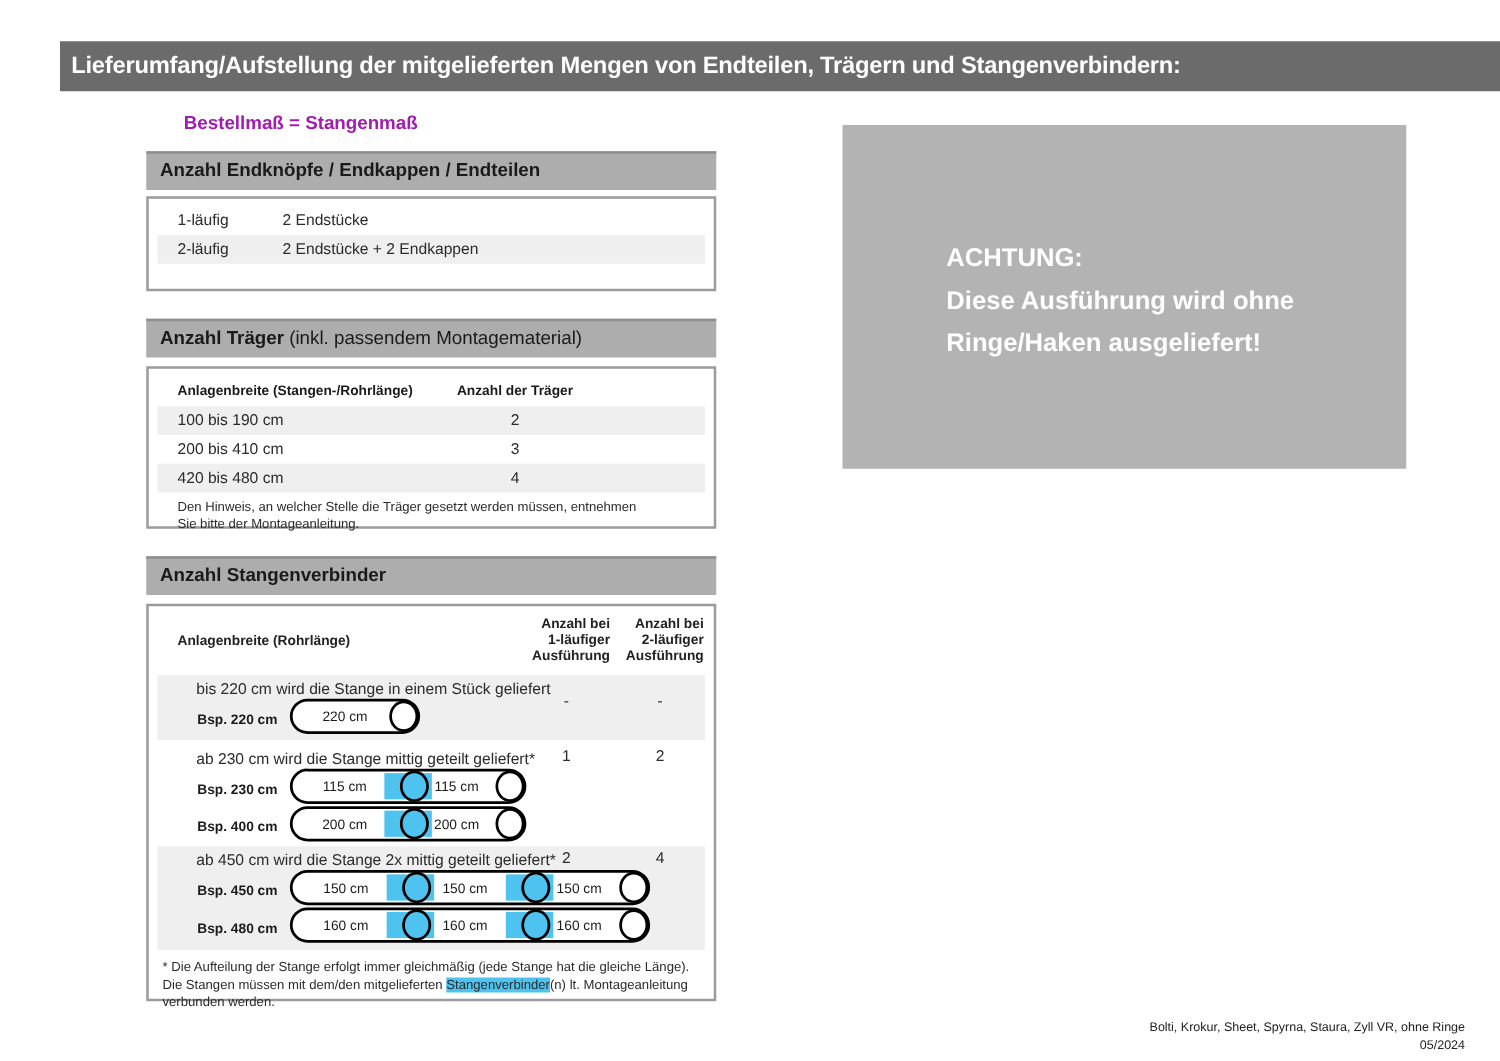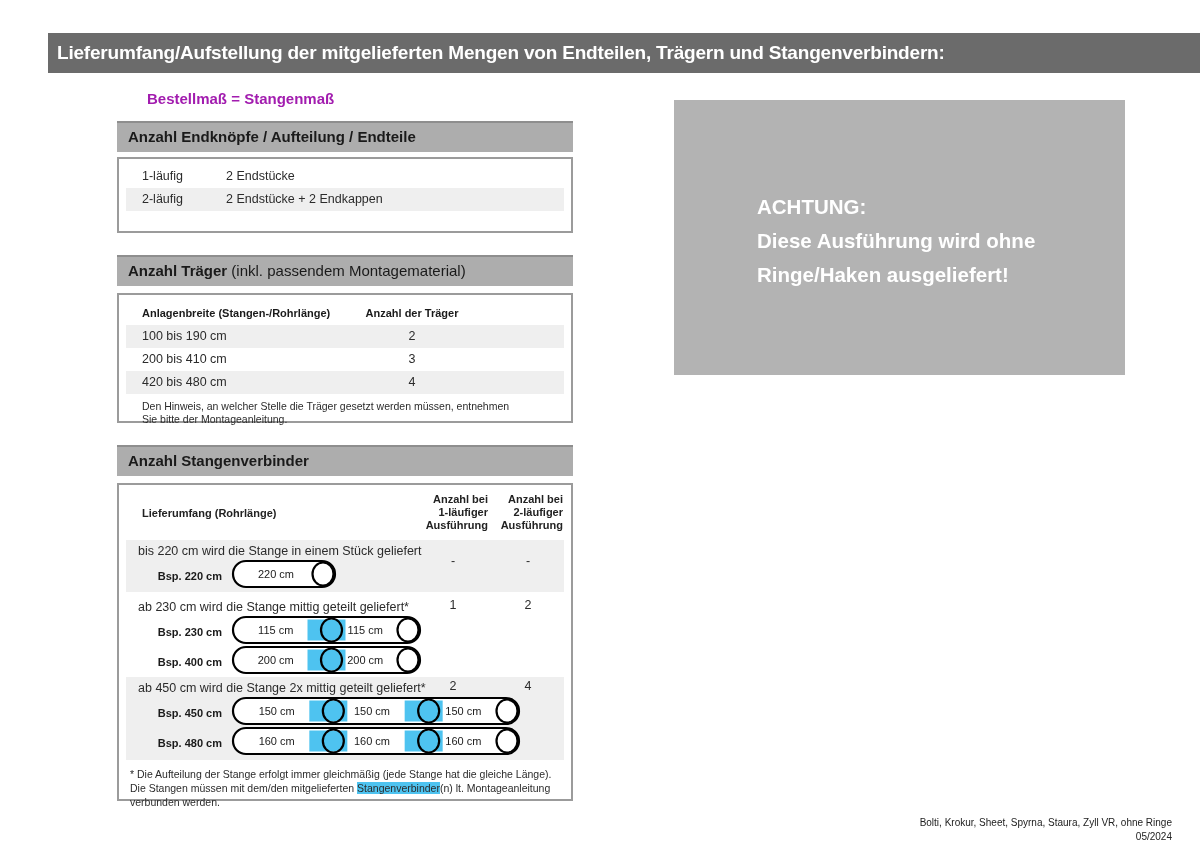--- a/index.html
+++ b/index.html
@@ -39,21 +39,21 @@
     color:#2b2b2b; width:400px; }
 
   
   #box-verbinder { position:absolute; }
   .vhead1 { position:absolute; left:23px; top:22px; font-size:11px; font-weight:bold; }
   .vheadcol { position:absolute; width:70px; top:8px; font-size:11px; font-weight:bold;
     text-align:right; line-height:13px; }
   #vhead-c1 { left:299px; } #vhead-c2 { left:374px; }
   .vband { position:relative; margin:0 7px; padding-top:2px; }
   .vband.alt { background:#efefef; }
-  .vtext { padding-left:12px; font-size:12.5px; height:18px; line-height:18px;
+  .vtext { padding-left:31px; font-size:12.5px; height:18px; line-height:18px;
     color:#2b2b2b; }
   .vcount { position:absolute; width:70px; text-align:center; font-size:12.5px;
     color:#2b2b2b; top:2px; }
   .vc1 { left:292px; } .vc2 { left:367px; }
   .vband[data-name="verbinder-row-220"] .vcount { top:14px; }
   .ex { display:flex; align-items:center; margin-top:2px; height:27px; }
   .ex + .ex { margin-top:3px; }
   .ex-label { width:105px; text-align:right; font-weight:bold; font-size:11px;
     padding-right:9px; color:#1a1a1a; }
   .footnote { margin:7px 7px 0; padding-left:4px; font-size:10.5px;
@@ -71,21 +71,21 @@
 </head>
 <body>
 
 <div class="topbar" data-name="page-title-bar">
   <span data-name="page-title">Lieferumfang/Aufstellung der mitgelieferten Mengen von Endteilen, Trägern und Stangenverbindern:</span>
 </div>
 
 <div class="subtitle" data-name="order-size-note">Bestellmaß = Stangenmaß</div>
 
 <div class="bar" id="bar-endteile" data-name="section-header-endteile">
-  <span>Anzahl Endknöpfe / Aufteilung / Endteile</span>
+  <span>Anzahl Endknöpfe / Endkappen / Endteilen</span>
 </div>
 <div class="box" id="box-endteile" data-name="table-endteile">
   <div class="spacer6"></div>
   <div class="trow" data-name="table-row">
     <span class="tlabel" data-name="row-label">1-läufig</span>
     <span data-name="row-value">2 Endstücke</span>
   </div>
   <div class="trow alt" data-name="table-row">
     <span class="tlabel" data-name="row-label">2-läufig</span>
     <span data-name="row-value">2 Endstücke + 2 Endkappen</span>
@@ -112,21 +112,21 @@
     <span class="tlabel" data-name="row-range">420 bis 480 cm</span>
     <span class="ncol" data-name="row-count">4</span>
   </div>
   <div class="note" data-name="traeger-note">Den Hinweis, an welcher Stelle die Träger gesetzt werden müssen, entnehmen Sie bitte der Montageanleitung.</div>
 </div>
 
 <div class="bar" id="bar-verbinder" data-name="section-header-verbinder">
   <span>Anzahl Stangenverbinder</span>
 </div>
 <div class="box" id="box-verbinder" data-name="table-verbinder">
-  <div class="vhead1" data-name="column-header">Lieferumfang (Rohrlänge)</div>
+  <div class="vhead1" data-name="column-header">Anlagenbreite (Rohrlänge)</div>
   <div class="vheadcol" id="vhead-c1" data-name="column-header">
     <div>Anzahl bei</div>
     <div>1-läufiger</div>
     <div>Ausführung</div>
   </div>
   <div class="vheadcol" id="vhead-c2" data-name="column-header">
     <div>Anzahl bei</div>
     <div>2-läufiger</div>
     <div>Ausführung</div>
   </div>

